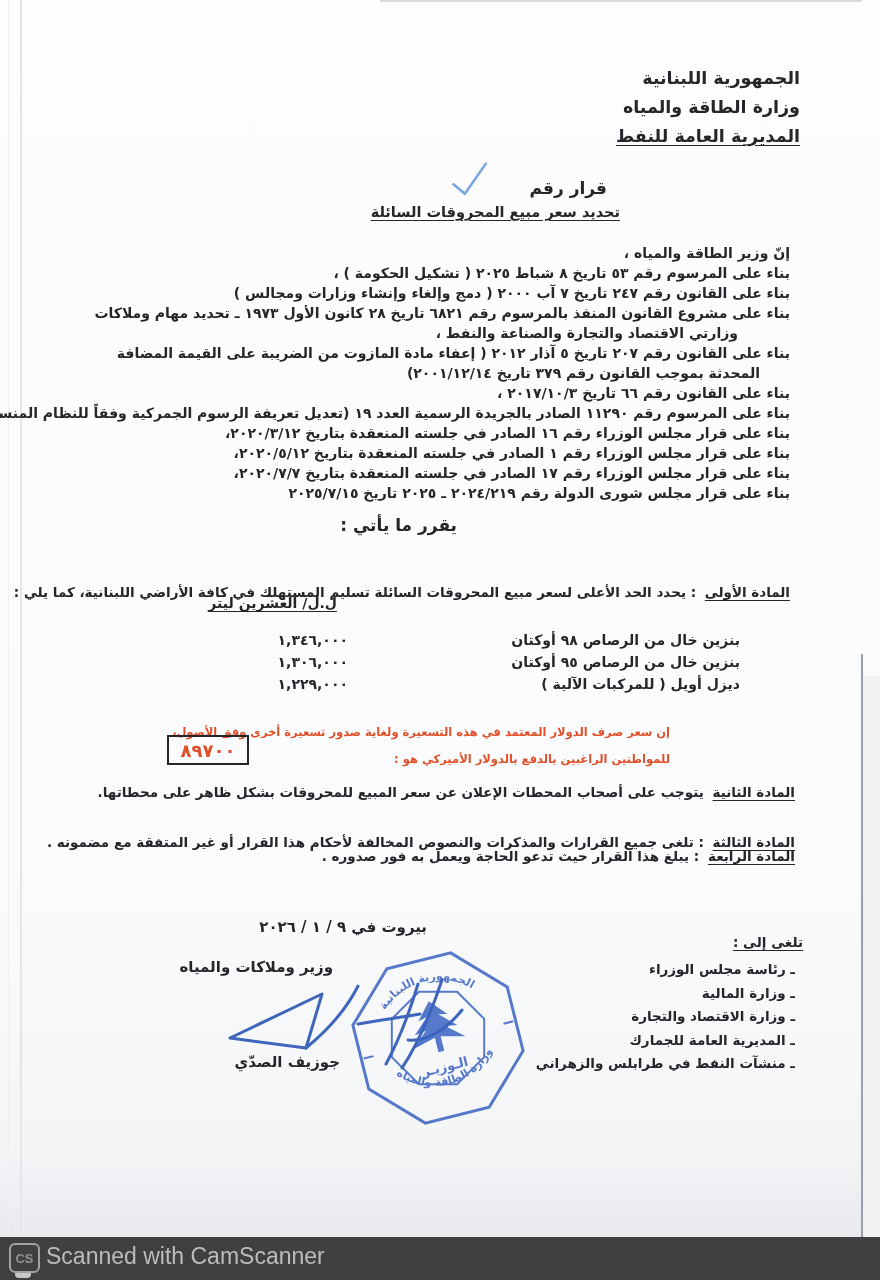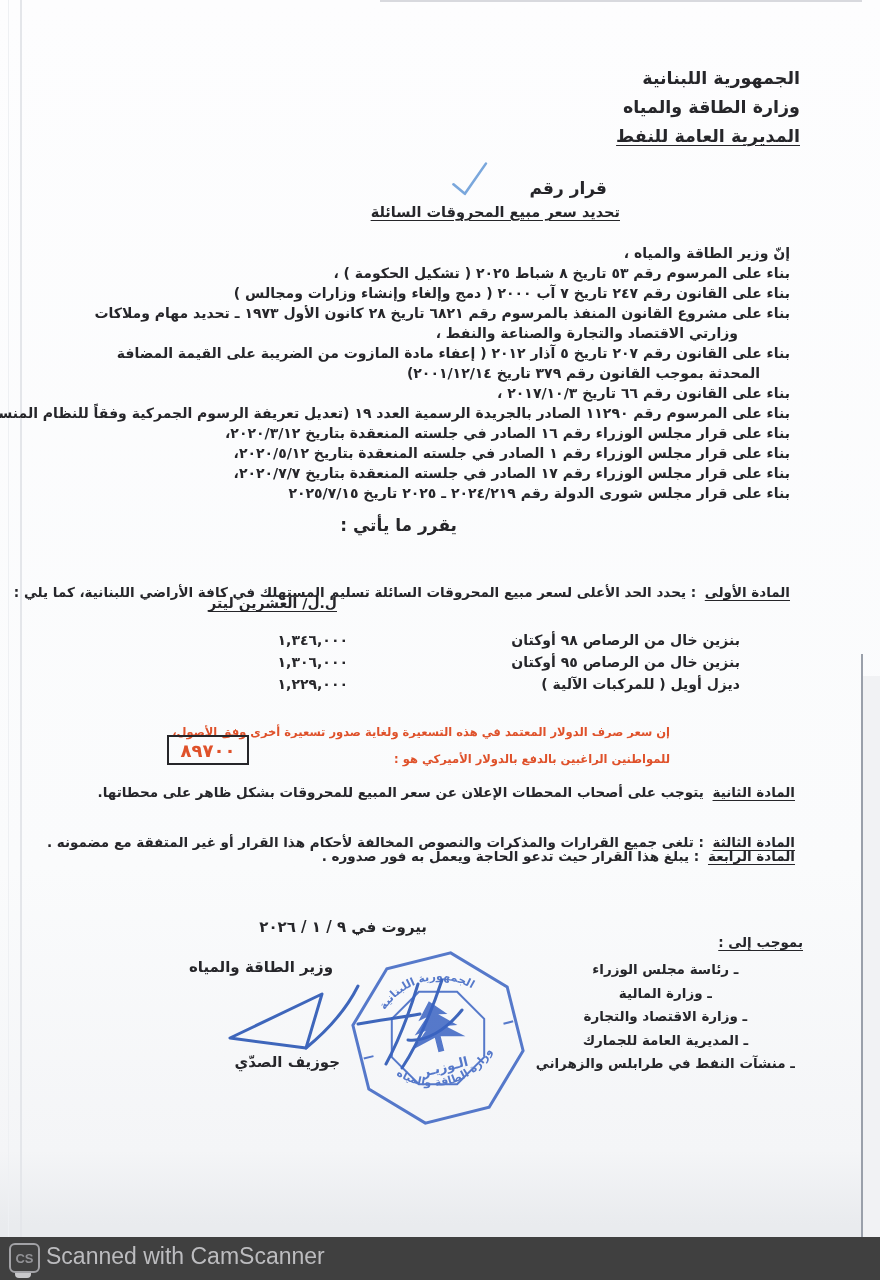--- a/index.html
+++ b/index.html
@@ -45,21 +45,21 @@
   .rednote{right:210px;top:719px;text-align:right;font-size:11.5px;line-height:27px;color:#df512a;}
   .ratebox{position:absolute;left:167px;top:735px;width:78px;height:26px;border:2.5px solid #26262a;
            display:flex;align-items:center;justify-content:center;background:transparent;}
   .ratebox span{direction:rtl;font-weight:bold;font-size:18px;color:#df512a;letter-spacing:2px;}
   
   .place-date{right:453px;top:918px;font-size:15px;}
   .min-title{right:547px;top:958px;font-size:15px;}
   .min-name{right:540px;top:1053px;font-size:15px;}
   
   .dist-title{right:77px;top:934px;font-size:13.5px;}
-  .dist{right:85px;top:958px;text-align:center;font-size:13.5px;line-height:23.5px;font-weight:bold;}
+  .dist{right:85px;top:958px;text-align:right;font-size:13.5px;line-height:23.5px;font-weight:bold;}
   
   .stamp{position:absolute;left:348px;top:948px;transform:rotate(-14deg);opacity:.85;}
   .sig{position:absolute;left:210px;top:972px;opacity:.9;}
   
   .csbar{position:absolute;left:0;top:1237px;width:880px;height:43px;background:#404040;}
   .cslogo{position:absolute;left:9px;top:6px;width:27px;height:26px;border:2.5px solid #a2a2a6;
           border-radius:6px;display:flex;align-items:center;justify-content:center;
           font-family:"Liberation Sans",sans-serif;font-weight:bold;font-size:13px;color:#939397;}
   .cstab{position:absolute;left:15px;top:36px;width:16px;height:5px;background:#c9c9cc;
          border-radius:0 0 4px 4px;}
@@ -135,21 +135,21 @@
     <div class="t article a3">
       <span class="lbl">المادة الثالثة</span>
       <span>: تلغى جميع القرارات والمذكرات والنصوص المخالفة لأحكام هذا القرار أو غير المتفقة مع مضمونه .</span>
     </div>
     <div class="t article a4">
       <span class="lbl">المادة الرابعة</span>
       <span>: يبلغ هذا القرار حيث تدعو الحاجة ويعمل به فور صدوره .</span>
     </div>
 
     <div class="t place-date">بيروت في  ٩ / ١ / ٢٠٢٦</div>
-    <div class="t min-title">وزير الطاقة والمياه</div>
+    <div class="t min-title">وزير وملاكات والمياه</div>
     <div class="t min-name">جوزيف الصدّي</div>
 
     <svg class="sig" width="300" height="105" viewBox="0 0 300 105">
       <g fill="none" stroke="#2b57b5" stroke-width="3" stroke-linecap="round" stroke-linejoin="round">
         <path d="M112,22 L20,66 L96,76 Z"></path>
         <path d="M96,76 C118,58 136,38 148,14"></path>
         <path d="M148,52 C168,48 188,46 210,42"></path>
         <path d="M208,12 C199,42 188,70 176,92"></path>
         <path d="M232,8 C222,38 208,72 192,96"></path>
         <path d="M252,38 C236,58 216,70 198,68"></path>
@@ -170,21 +170,21 @@
       <path fill="#3a63c2" d="M90,52 L75,69 L84,67 L68,82 L80,80 L63,95 L87,89 L87,104 L93,104 L93,89 L117,95 L100,80 L112,82 L96,67 L105,69 Z"></path>
       <text x="90" y="124" text-anchor="middle" font-size="13" font-weight="bold" fill="#3a63c2" font-family="DejaVu Sans, sans-serif" direction="rtl">الـوزيـر</text>
       <text font-size="11" font-weight="bold" fill="#3a63c2" font-family="DejaVu Sans, sans-serif">
         <textPath href="#arcTop" startOffset="50%" text-anchor="middle">الجمهورية اللبنانية</textPath>
       </text>
       <text font-size="11" font-weight="bold" fill="#3a63c2" font-family="DejaVu Sans, sans-serif">
         <textPath href="#arcBot" startOffset="50%" text-anchor="middle">وزارة الطاقة والمياه</textPath>
       </text>
     </svg>
 
-    <div class="t dist-title u">بموجب إلى :</div>
+    <div class="t dist-title u">تلغى إلى :</div>
     <div class="t dist">
       <div>ـ رئاسة مجلس الوزراء</div>
       <div>ـ وزارة المالية</div>
       <div>ـ وزارة الاقتصاد والتجارة</div>
       <div>ـ المديرية العامة للجمارك</div>
       <div>ـ منشآت النفط في طرابلس والزهراني</div>
     </div>
   </div>
 
   <div class="csbar">

